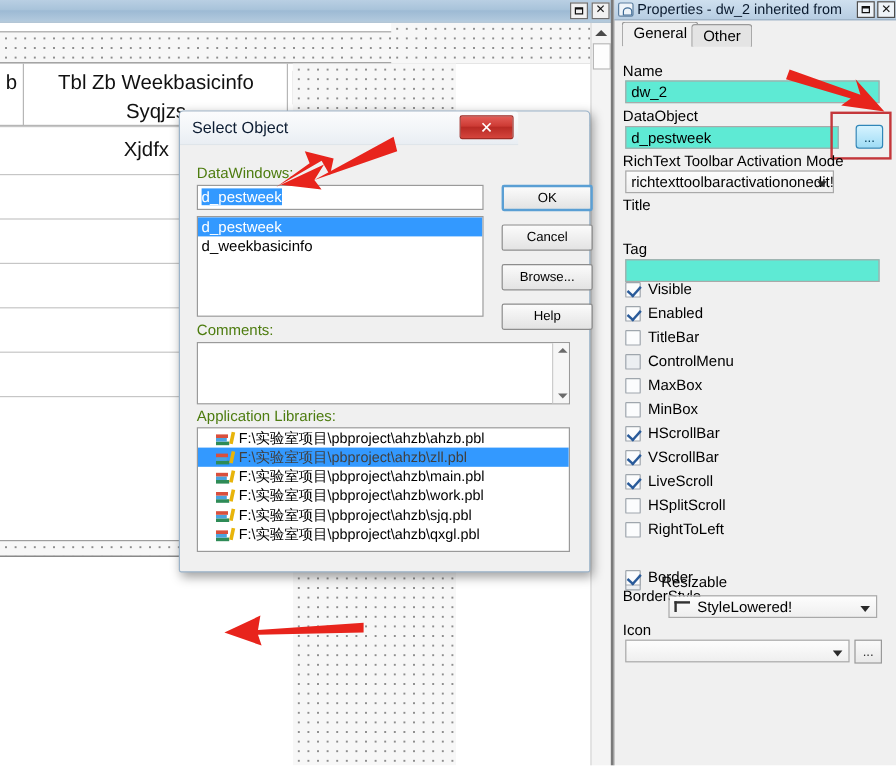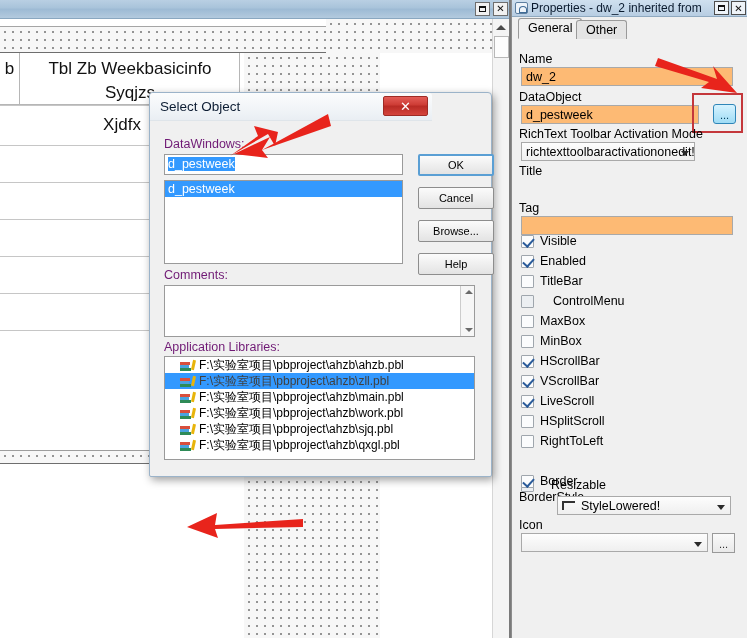--- a/index.html
+++ b/index.html
@@ -98,21 +98,21 @@
   .dlg-title { position: absolute; left: 10px; top: 6px; font-size: 13.5px; color: #0d1d33; }
   .dlg-close {
     position: absolute; right: 4px; top: 3px; width: 45px; height: 20px;
     background: linear-gradient(to bottom,#e35d57 0%,#cd3b34 45%,#b82a24 50%,#d4443c 100%);
     border: 1px solid #9e2b25; border-radius: 2px;
     color: #fff; font-size: 13px; display: flex; align-items: center; justify-content: center;
     font-family: "Liberation Sans", sans-serif;
   }
   .dlg-body { position: absolute; left: 0; top: 28px; width: 341px; height: 355px; }
 
-  .lbl { position: absolute; font-size: 12.5px; color: #701a75; }
+  .lbl { position: absolute; font-size: 12.5px; color: #4d7c0f; }
   .txtfield {
     position: absolute; background: #fff; border: 1px solid #9a9a9a;
     font-size: 12.5px; padding: 2px 3px; color: #000; overflow: hidden; white-space: nowrap;
   }
   .sel-hl { background: #3399ff; color: #fff; }
 
   .listbox { position: absolute; background: #fff; border: 1px solid #9a9a9a; overflow: hidden; }
   .lb-item { font-size: 12.5px; padding: 1px 3px; white-space: nowrap; color: #000; }
   .lb-item.selected { background: #3399ff; color: #fff; }
 
@@ -157,21 +157,21 @@
     display: flex; align-items: center; justify-content: center; font-size: 10px; color: #111; }
   .pt-btn .sq2 { width: 7px; height: 6px; border: 1px solid #111; border-top-width: 2px; }
 
   .tabs { position: absolute; left: 0; top: 18px; width: 236px; height: 21px; }
   .tab { position: absolute; top: 2px; height: 19px; padding: 2px 9px 0 9px; font-size: 12.5px;
     border: 1px solid #9a9a9a; border-bottom: none; border-radius: 3px 3px 0 0; background: #e4e4e4; color: #000; }
   .tab.active { background: #f0f0f0; top: 0px; height: 21px; border-bottom: 1px solid #f0f0f0; }
 
   .p-lbl { position: absolute; font-size: 12.5px; color: #000; left: 519px; }
   .p-field {
-    position: absolute; left: 521px; width: 212px; height: 19px; background: #fdba74;
+    position: absolute; left: 521px; width: 212px; height: 19px; background: #5eead4;
     border: 1px solid #a9a9a9; font-size: 12.5px; padding: 1px 4px; color: #000;
     display: flex; align-items: center; overflow: hidden; white-space: nowrap;
   }
   .p-combo {
     position: absolute; left: 521px; width: 174px; height: 19px;
     background: linear-gradient(to bottom,#fdfdfd,#efefef);
     border: 1px solid #a9a9a9; font-size: 12.5px; color: #000;
     display: flex; align-items: center; padding-left: 4px; overflow: hidden; white-space: nowrap;
   }
   .combo-arrow { position: absolute; right: 5px; top: 8px; width: 0; height: 0;
@@ -261,20 +261,21 @@
     <div class="dlg-body">
 
       <div class="lbl" style="left:14px; top:16px;">DataWindows:</div>
 
       <div class="txtfield" style="left:14px; top:33px; width:239px; height:21px;">
         <span class="sel-hl">d_pestweek</span>
       </div>
 
       <div class="listbox" style="left:14px; top:59px; width:239px; height:84px;">
         <div class="lb-item selected">d_pestweek</div>
+        <div class="lb-item">d_weekbasicinfo</div>
       </div>
 
       <div class="dbtn default" style="left:268px; top:33px;">OK</div>
       <div class="dbtn" style="left:268px; top:66px;">Cancel</div>
       <div class="dbtn" style="left:268px; top:99px;">Browse...</div>
       <div class="dbtn" style="left:268px; top:132px;">Help</div>
 
       <div class="lbl" style="left:14px; top:147px;">Comments:</div>
 
       <div class="comment-box" style="left:14px; top:164px; width:311px; height:52px;">
@@ -388,21 +389,21 @@
     <span>Visible</span>
     </div>
   <div class="p-check" style="top:254px;">
     <span class="cbox checked"></span>
     <span>Enabled</span>
     </div>
   <div class="p-check" style="top:274px;">
     <span class="cbox"></span>
     <span>TitleBar</span>
     </div>
-  <div class="p-check" style="top:294px;gap:13px;">
+  <div class="p-check" style="top:294px;">
     <span class="cbox dim"></span>
     <span>ControlMenu</span>
     </div>
   <div class="p-check" style="top:314px;">
     <span class="cbox"></span>
     <span>MaxBox</span>
     </div>
   <div class="p-check" style="top:334px;">
     <span class="cbox"></span>
     <span>MinBox</span>

